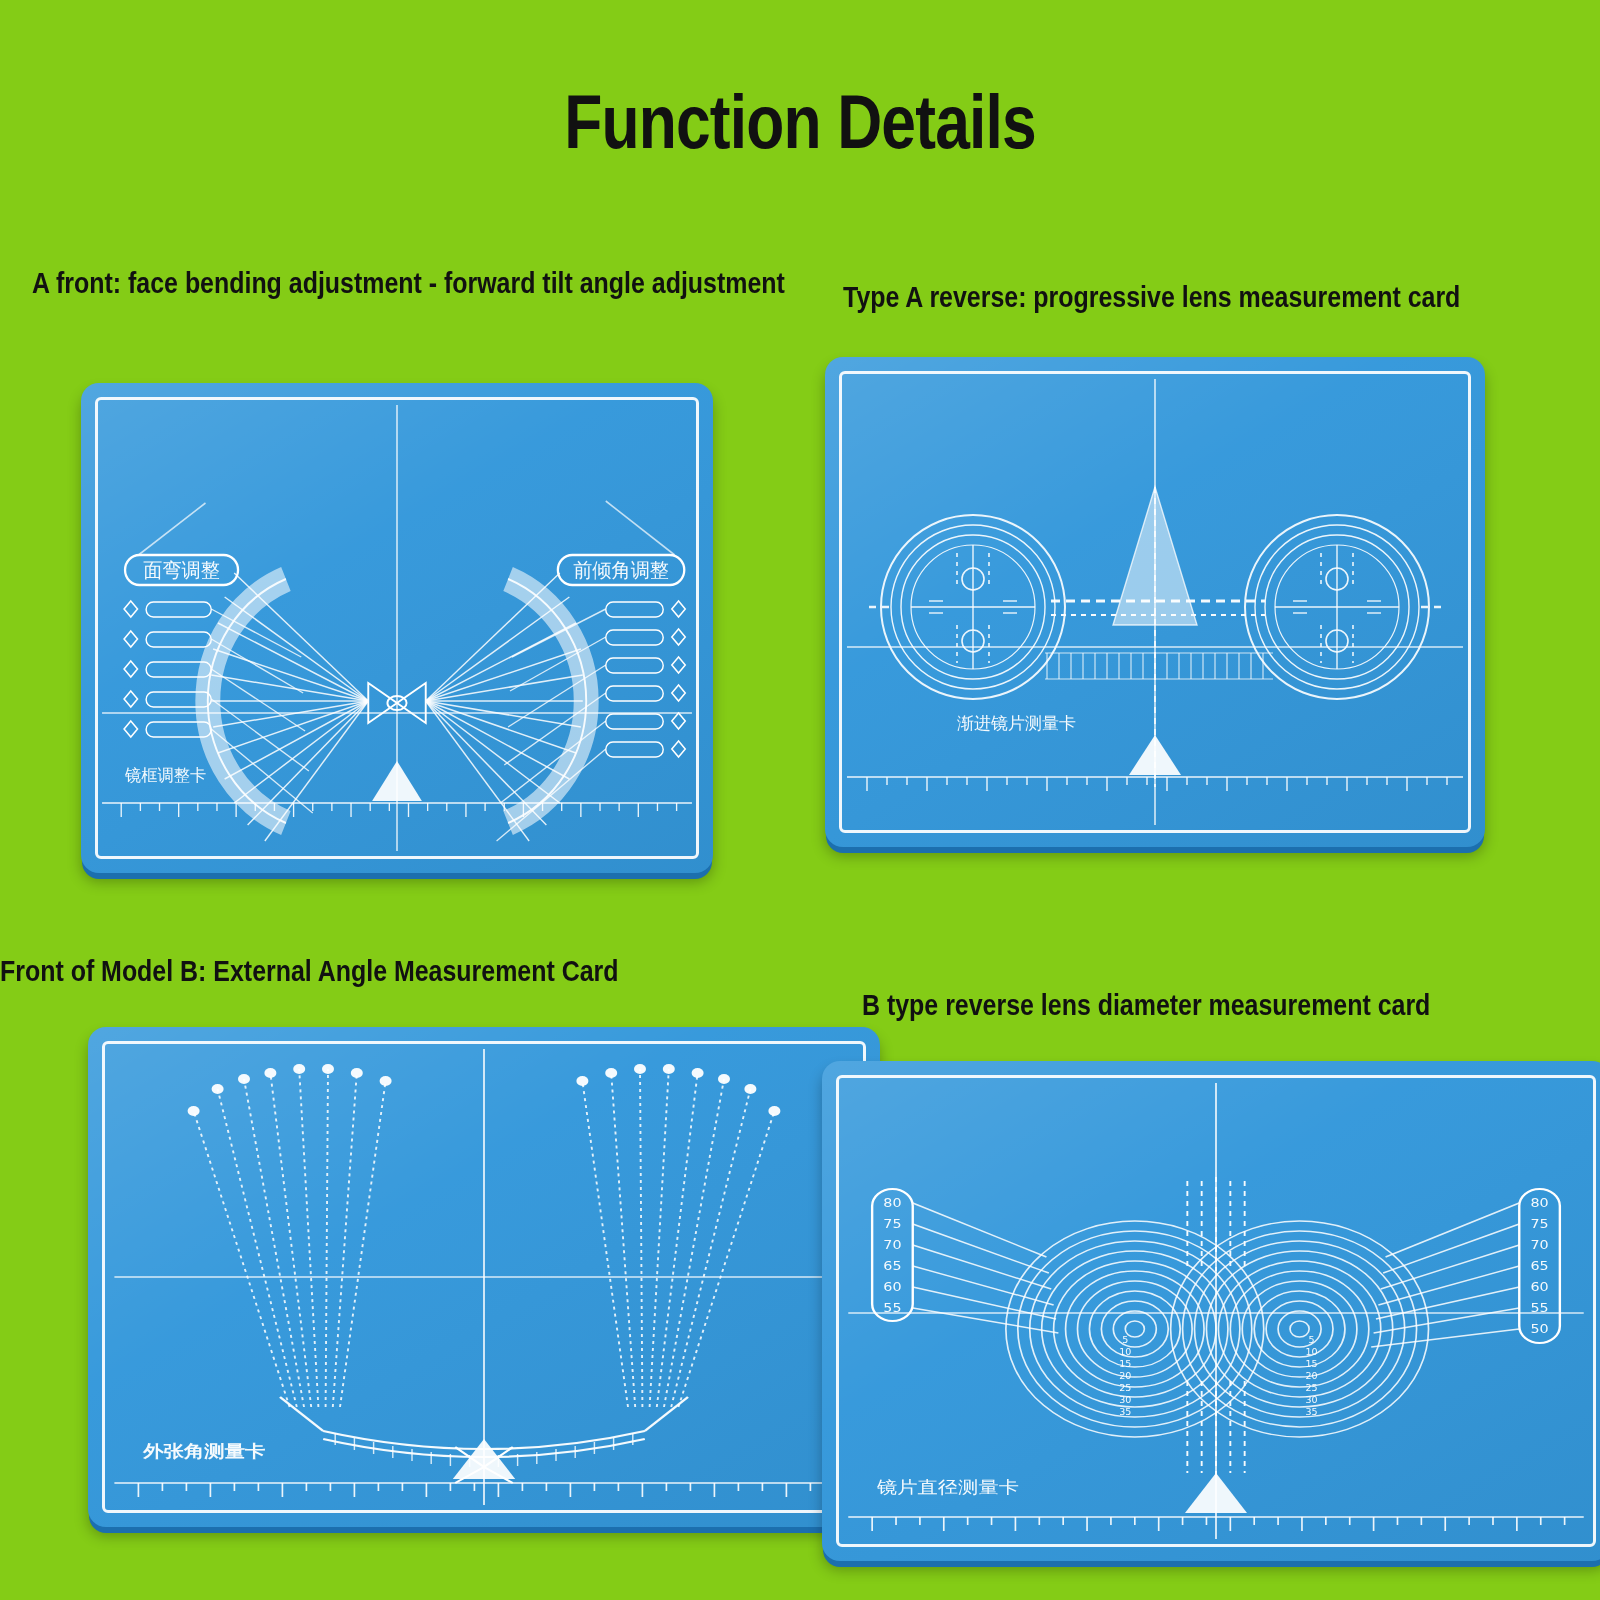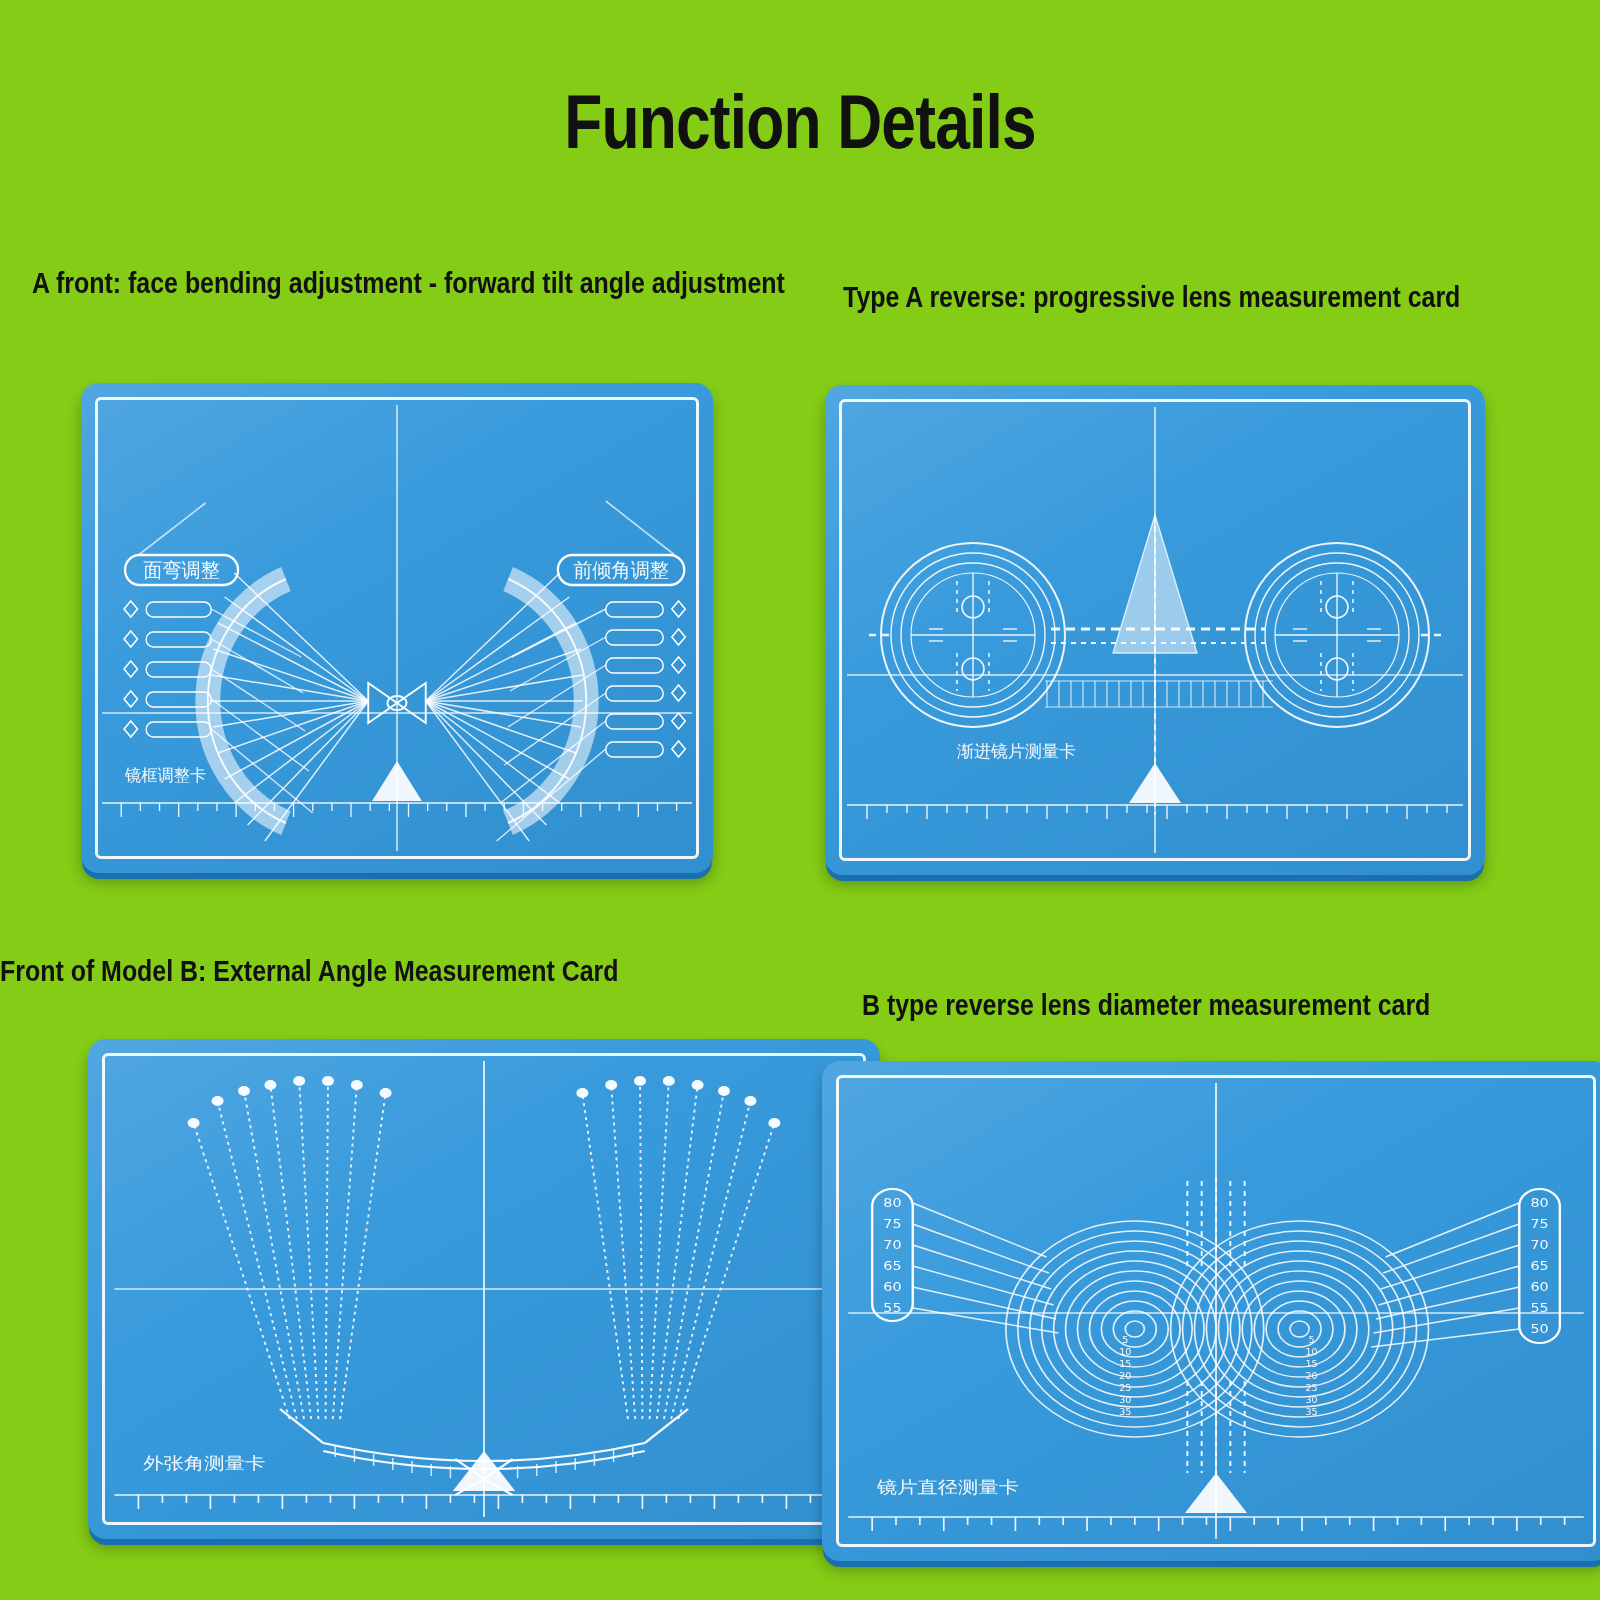--- a/index.html
+++ b/index.html
@@ -257,21 +257,21 @@
 
             <path d="M330 378 L356 418 L304 418 Z" fill="rgba(255,255,255,.92)"></path>
           </svg>
         </div>
       </div>
     </div>
 
     <div class="cell cell-tr">
       <div class="caption cap-tr" style="left:43px;">Type A reverse: progressive lens measurement card</div>
 
-      <div class="card-wrap" style="left:25px; top:98px; width:660px; height:490px;margin-top:28px;">
+      <div class="card-wrap" style="left:25px; top:98px; width:660px; height:490px;">
         <div class="card">
           <div class="card-inner-border"></div>
           <svg viewBox="0 0 660 490" preserveAspectRatio="none">
             <line x1="330" y1="22" x2="330" y2="468" stroke="rgba(255,255,255,.8)" stroke-width="1.6"></line>
             <line x1="22" y1="290" x2="638" y2="290" stroke="rgba(255,255,255,.8)" stroke-width="1.6"></line>
 
             <g fill="none" stroke="rgba(255,255,255,.9)">
               <circle cx="148" cy="250" r="92" stroke-width="2"></circle>
               <circle cx="148" cy="250" r="82" stroke-width="1.4"></circle>
               <circle cx="148" cy="250" r="72" stroke-width="1.4"></circle>
@@ -394,21 +394,21 @@
 
             <path d="M330 378 L356 418 L304 418 Z" fill="rgba(255,255,255,.92)"></path>
           </svg>
         </div>
       </div>
     </div>
 
     <div class="cell cell-bl">
       <div class="caption cap-bl">Front of Model B: External Angle Measurement Card</div>
 
-      <div class="card-wrap" style="left:88px; top:104px; width:792px; height:500px;">
+      <div class="card-wrap" style="left:88px; top:92px; width:792px; height:500px;font-weight:bold;">
         <div class="card">
           <div class="card-inner-border"></div>
           <svg viewBox="0 0 660 500" preserveAspectRatio="none">
             <line x1="330" y1="22" x2="330" y2="478" stroke="rgba(255,255,255,.8)" stroke-width="1.6"></line>
             <line x1="22" y1="250" x2="638" y2="250" stroke="rgba(255,255,255,.8)" stroke-width="1.6"></line>
 
             <g stroke="rgba(255,255,255,.85)" stroke-width="1.6" stroke-dasharray="3 4" fill="none">
               <line x1="168" y1="380" x2="88" y2="84"></line>
               <line x1="174" y1="380" x2="108" y2="62"></line>
               <line x1="180" y1="380" x2="130" y2="52"></line>

